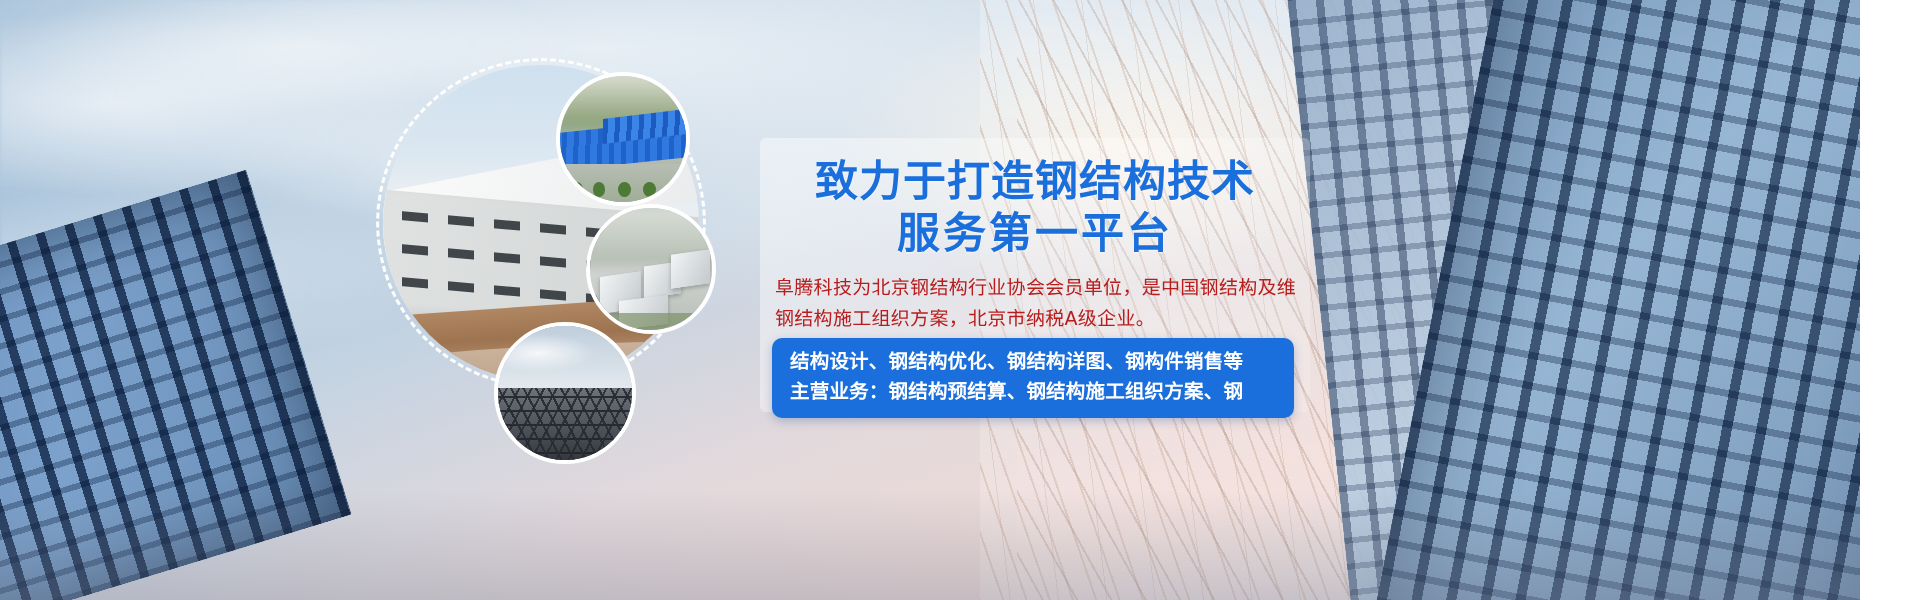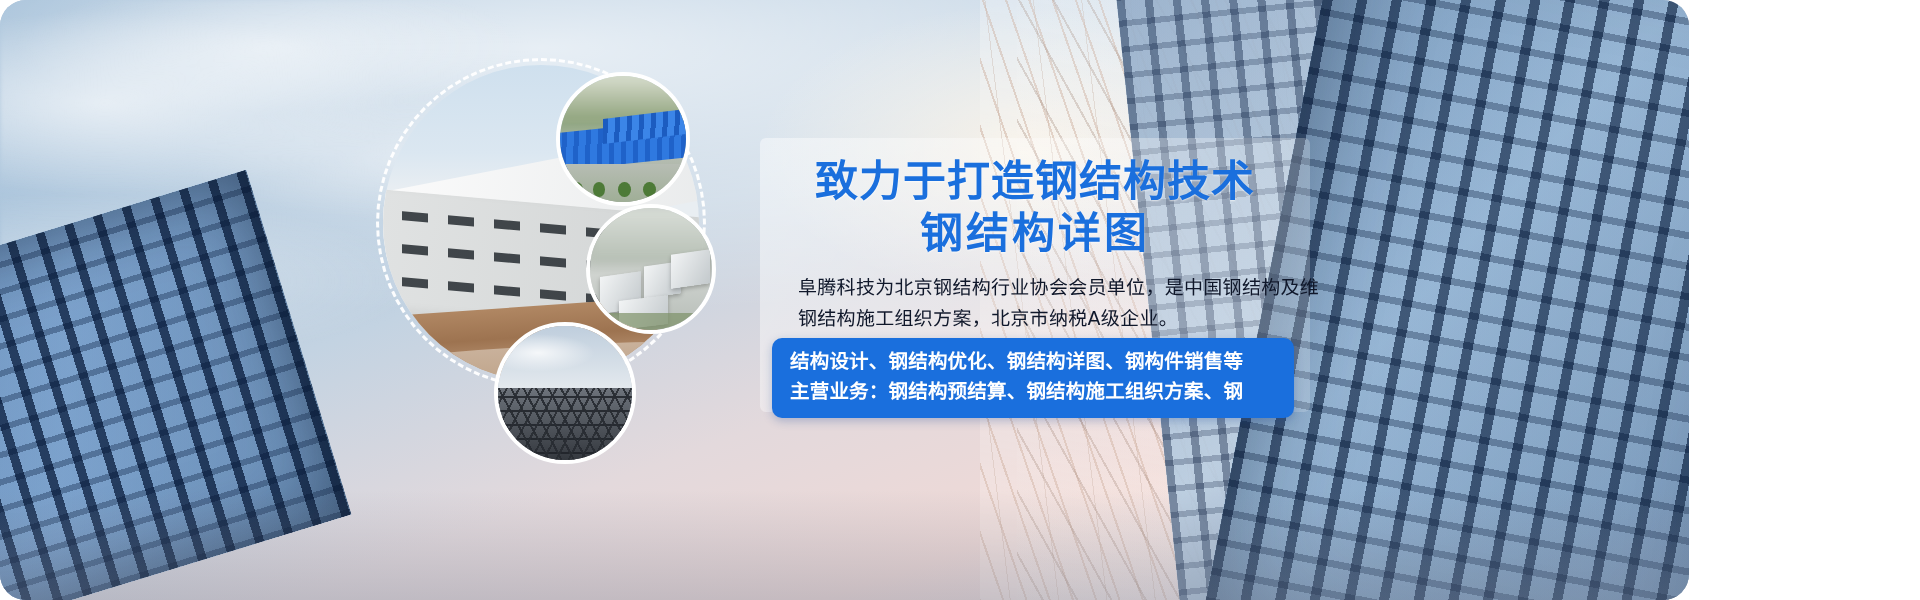--- a/index.html
+++ b/index.html
@@ -1,24 +1,23 @@
 <!DOCTYPE html>
 <html lang="zh-CN"><head>
 <meta charset="utf-8">
 <title>banner</title>
 <style>
   html,body{margin:0;padding:0;background:#fff;}
   body{font-family:"Liberation Sans","DejaVu Sans",sans-serif;}
 
   .banner{
     position:relative;
-    width:1689px;height:600px;
+    width:1860px;height:600px;
     overflow:hidden;
     background:#cfd8e4;
-    border-radius:26px;
   }
 
   
   .sky{
     position:absolute;inset:0;
     background:
       radial-gradient(120% 80% at 32% 8%, rgba(255,255,255,.75) 0%, rgba(255,255,255,0) 55%),
       linear-gradient(160deg,#7fa6c9 0%, #9dbbd6 18%, #c3d3e2 38%, #e3d9dc 58%, #efd9d6 74%, #e9dbdd 88%, #dde3ea 100%);
   }
   .sky-clouds{
@@ -228,26 +227,25 @@
     font-weight:bold;
     font-size:43px;
     line-height:52px;
     letter-spacing:1px;
     text-shadow:0 1px 2px rgba(255,255,255,.7);
   }
   .headline .l2{letter-spacing:3px;}
 
   .desc{
     position:absolute;left:775px;top:272px;width:530px;
-    color:#0f172a;
+    color:#b91c1c;
     font-size:19px;
     line-height:31px;
     letter-spacing:.3px;
     font-family:"DejaVu Sans","Liberation Sans",sans-serif;
-    margin-left:23px;
   }
 
   .bizbox{
     position:absolute;left:772px;top:338px;width:522px;
     background:#1a6fdd;
     border-radius:10px;
     padding:9px 14px 11px 18px;
     box-sizing:border-box;
     color:#ffffff;
     font-weight:bold;
@@ -333,21 +331,21 @@
         <div class="frame"></div>
       </div>
     </div>
 
   </div>
 
   <div class="panel"></div>
 
   <div class="headline">
     <div class="l1">致力于打造钢结构技术</div>
-    <div class="l2">钢结构详图</div>
+    <div class="l2">服务第一平台</div>
   </div>
 
   <div class="desc">
     <div>阜腾科技为北京钢结构行业协会会员单位，是中国钢结构及维</div>
     <div>钢结构施工组织方案，北京市纳税A级企业。</div>
   </div>
 
   <div class="bizbox">
     <div>结构设计、钢结构优化、钢结构详图、钢构件销售等</div>
     <div>主营业务：钢结构预结算、钢结构施工组织方案、钢</div>

